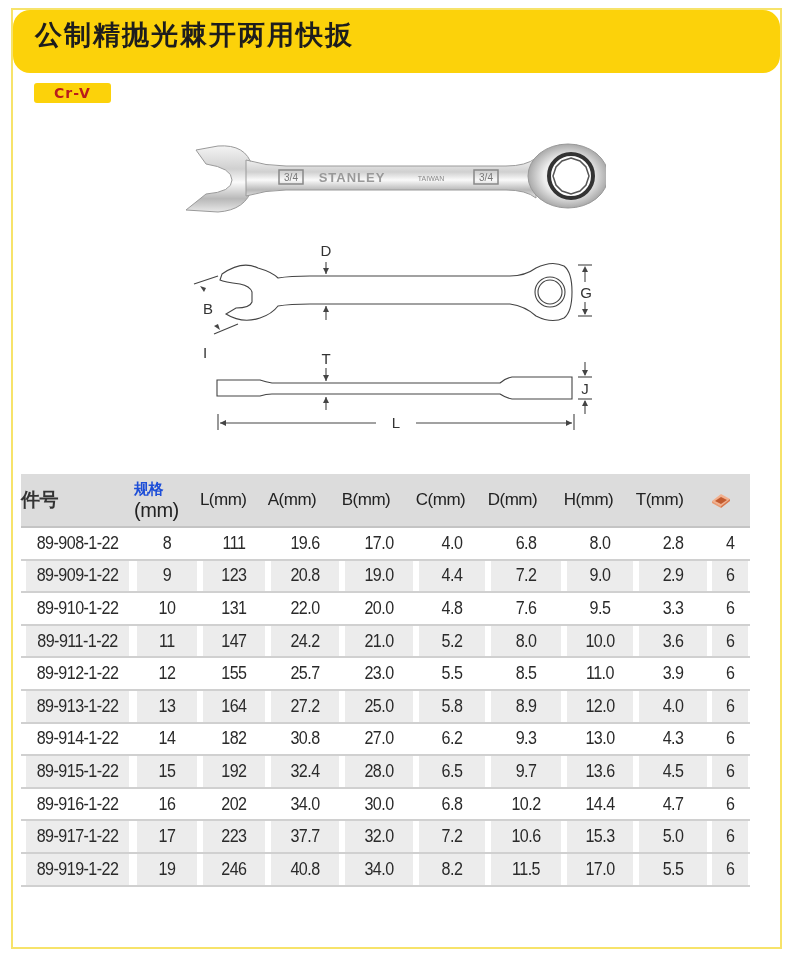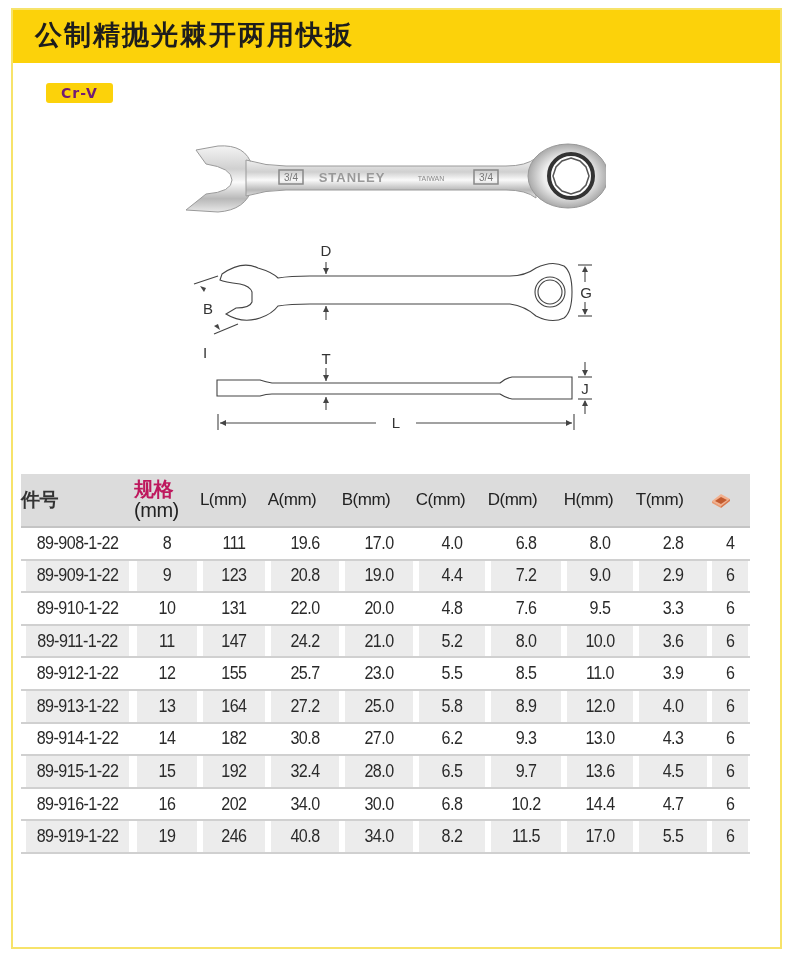--- a/index.html
+++ b/index.html
@@ -4,50 +4,51 @@
 <style>
   * { box-sizing: border-box; margin: 0; padding: 0; }
   html, body { width: 790px; height: 956px; background: #ffffff; overflow: hidden; }
   body { position: relative; font-family: "Liberation Sans", "DejaVu Sans", sans-serif; color: #222; }
 
   .frame {
     position: absolute; left: 11px; top: 8px; width: 771px; height: 941px;
     border: 2px solid #f7e36a; background: #fff;
   }
   .title-band {
-    position: absolute; left: 0; top: 0; width: 100%; height: 53px;
+    position: absolute; left: 0; top: 0; width: 100%; height: 63px;
     background: #fcd20a;
+    border-radius: 17px;
   }
   .title {
     position: absolute; left: 22px; top: 7px; font-size: 27px; font-weight: bold;
     color: #1d1d1d; letter-spacing: 2px; font-family: "DejaVu Sans", sans-serif;
   }
   .badge {
-    position: absolute; left: 21px; top: 73px; width: 67px; height: 20px;
+    position: absolute; left: 21px; top: 73px; width: 77px; height: 20px;
     background: #fcd20a; border-radius: 3px; text-align: center;
-    font-size: 14px; font-weight: bold; line-height: 20px; color: #701a75;
-    font-family: "DejaVu Sans", sans-serif; letter-spacing: 1px; margin-left: 12px;
+    font-size: 14px; font-weight: bold; line-height: 20px; color: #b91c1c;
+    font-family: "DejaVu Sans", sans-serif; letter-spacing: 1px;
   }
 
   .photo { position: absolute; left: 176px; top: 130px; width: 430px; height: 100px; }
   .diagram { position: absolute; left: 180px; top: 232px; width: 440px; height: 210px; }
 
   .spec-table {
     position: absolute; left: 21px; top: 474px; width: 729px;
     border-collapse: collapse; table-layout: fixed;
     font-family: "Liberation Sans", sans-serif;
   }
   .spec-table th {
     background: #dcdcdc; height: 53px; font-weight: normal; font-size: 17px;
     color: #222; text-align: left; vertical-align: middle;
     border-bottom: 2px solid #c4c4c4; letter-spacing: -0.5px;
   }
   .spec-table th.first { font-size: 19px; font-family: "DejaVu Sans", sans-serif; font-weight: bold; color:#333; }
   .spec-table th .two-line { display: block; line-height: 21px; font-size: 20px; }
-  .spec-table th .two-line.cn { font-family: "DejaVu Sans", sans-serif; font-weight: bold; font-size: 20px; color:#be185d;}
+  .spec-table th .two-line.cn { font-family: "DejaVu Sans", sans-serif; font-weight: bold; font-size: 15px; color:#1d4ed8;}
   .spec-table td {
     height: 32.6px; text-align: center; font-size: 17.5px; color: #2a2a2a;
     border-bottom: 2px solid #d0d0d0; letter-spacing: -0.6px;
     transform: scaleX(0.92);
   }
   .spec-table tr.alt td { background: #ececec; }
 
   .pack-icon { display: inline-block; width: 22px; height: 18px; vertical-align: middle; }
 </style>
 </head>
@@ -289,20 +290,32 @@
         <td>202</td>
         <td>34.0</td>
         <td>30.0</td>
         <td>6.8</td>
         <td>10.2</td>
         <td>14.4</td>
         <td>4.7</td>
         <td>6</td>
       </tr>
       <tr class="alt">
+        <td>89-917-1-22</td>
+        <td>17</td>
+        <td>223</td>
+        <td>37.7</td>
+        <td>32.0</td>
+        <td>7.2</td>
+        <td>10.6</td>
+        <td>15.3</td>
+        <td>5.0</td>
+        <td>6</td>
+      </tr>
+      <tr class="alt">
         <td>89-919-1-22</td>
         <td>19</td>
         <td>246</td>
         <td>40.8</td>
         <td>34.0</td>
         <td>8.2</td>
         <td>11.5</td>
         <td>17.0</td>
         <td>5.5</td>
         <td>6</td>

